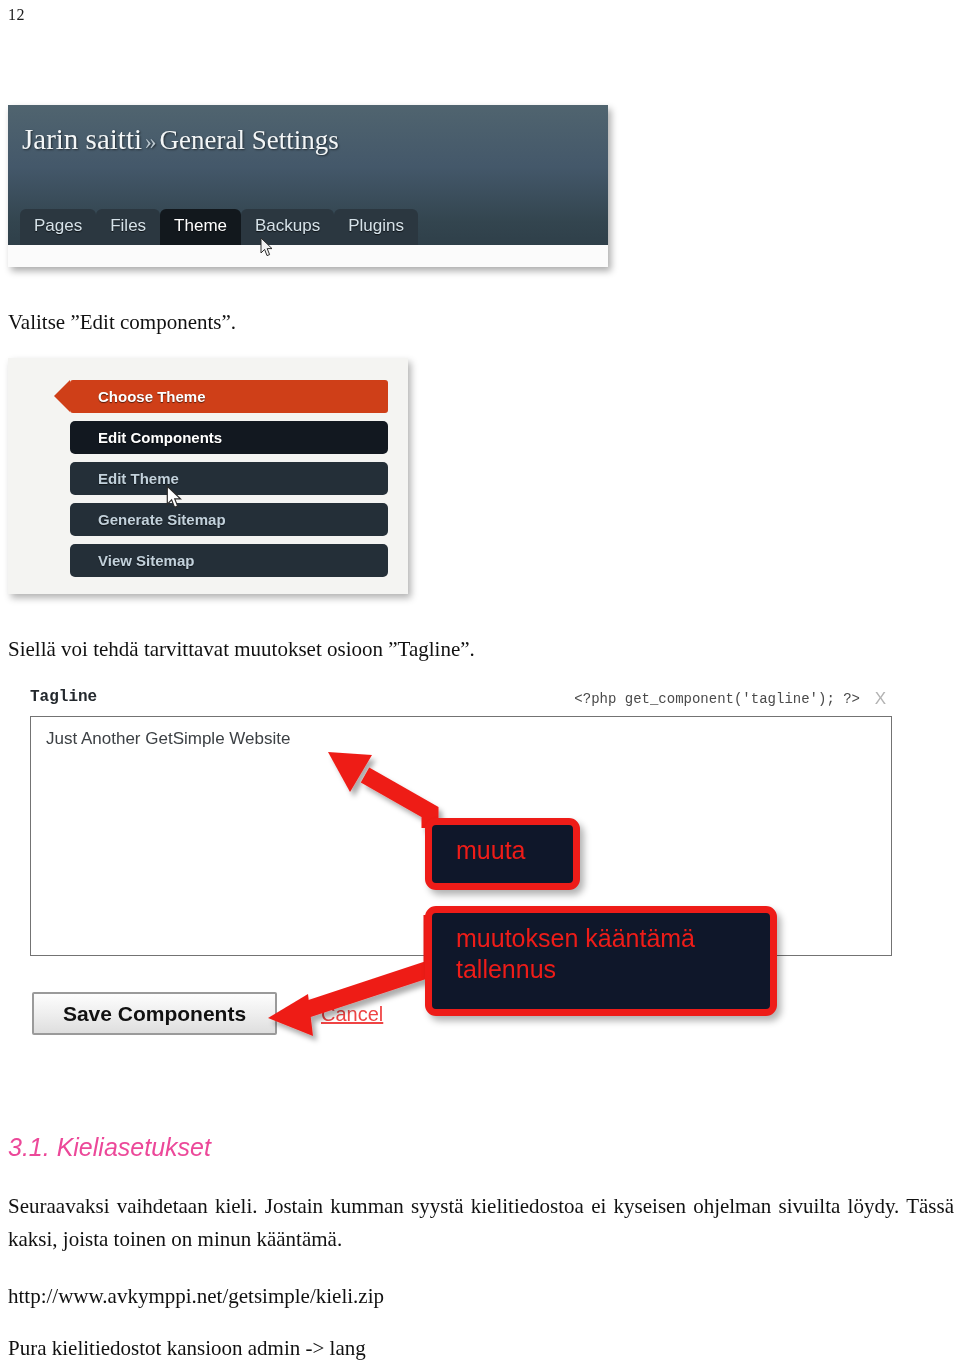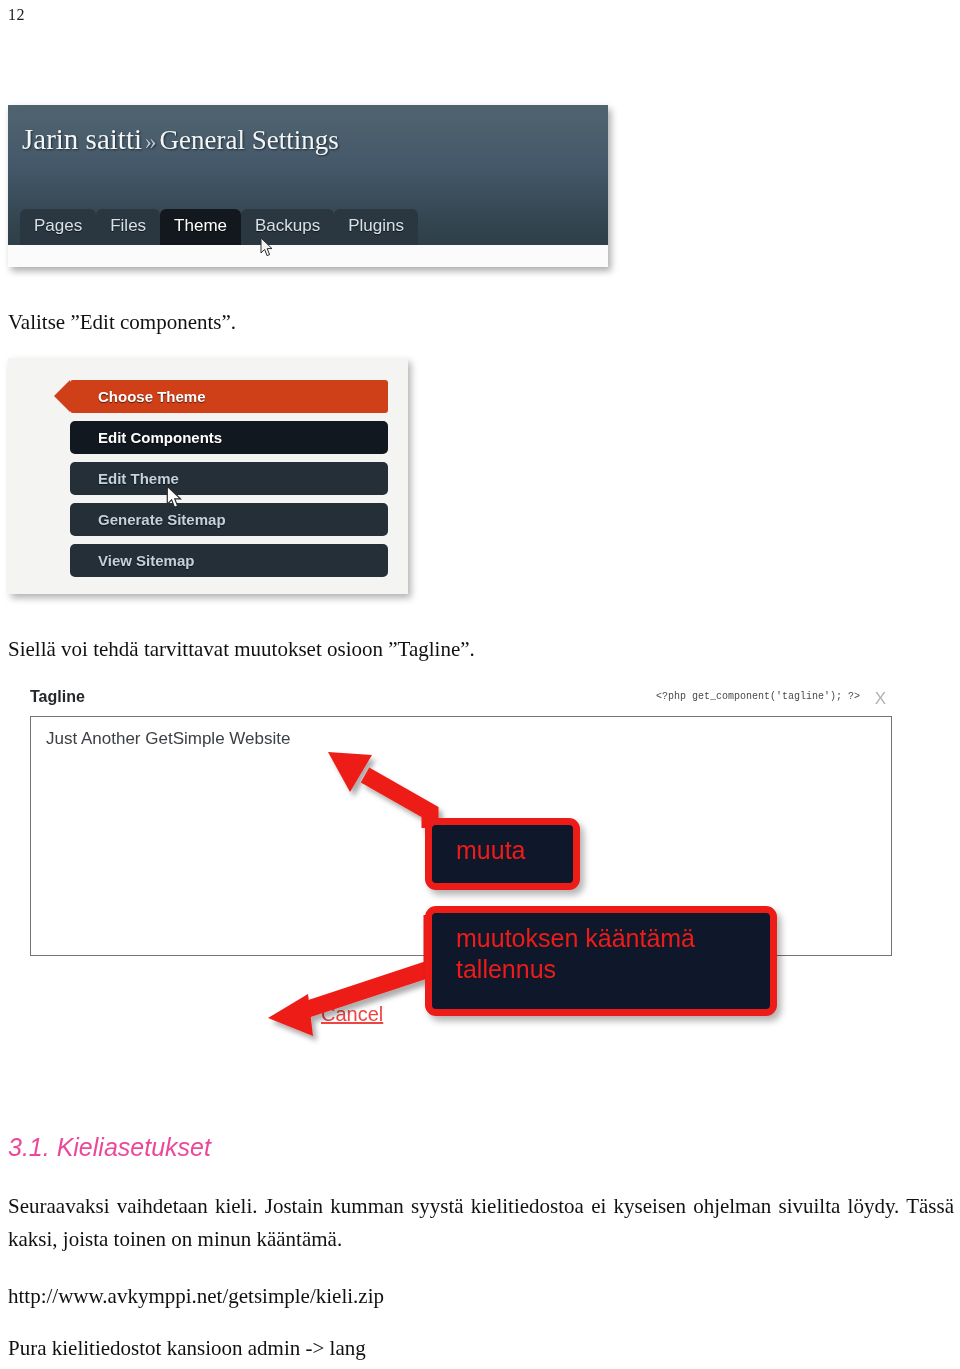--- a/index.html
+++ b/index.html
@@ -160,31 +160,31 @@
     position: absolute;
     left: 8px;
     top: 683px;
     width: 890px;
     height: 380px;
   }
   .tagline-label {
     position: absolute;
     left: 22px;
     top: 5px;
-    font-family: Liberation Sans, sans-serif;
+    font-family: Liberation Mono, monospace;
     font-weight: bold;
     font-size: 16px;
     color: #23282d;
   }
   .tagline-code {
     position: absolute;
     right: 38px;
     top: 8px;
     font-family: "Liberation Mono", monospace;
-    font-size: 10px;
+    font-size: 14px;
     color: #4a4a4a;
     white-space: nowrap;
   }
   .tagline-close {
     position: absolute;
     right: 12px;
     top: 6px;
     font-family: "Liberation Sans", sans-serif;
     font-size: 17px;
     color: #b3b3b3;
@@ -352,20 +352,21 @@
 
 <div class="fig-tagline">
   <div class="tagline-label">Tagline</div>
   <div class="tagline-code">&lt;?php get_component('tagline'); ?&gt;</div>
   <div class="tagline-close">X</div>
 
   <div class="tagline-box">
     <div class="tagline-value">Just Another GetSimple Website</div>
   </div>
 
+  <div class="save-btn">Save Components</div>
   <div class="or-text">or</div>
   <div class="cancel-link">Cancel</div>
 </div>
 
 <svg class="anno-svg">
   <defs>
     <filter id="shd" x="-40%" y="-40%" width="200%" height="200%">
       <feDropShadow dx="4" dy="5" stdDeviation="2.5" flood-color="#000000" flood-opacity="0.32"></feDropShadow>
     </filter>
   </defs>

